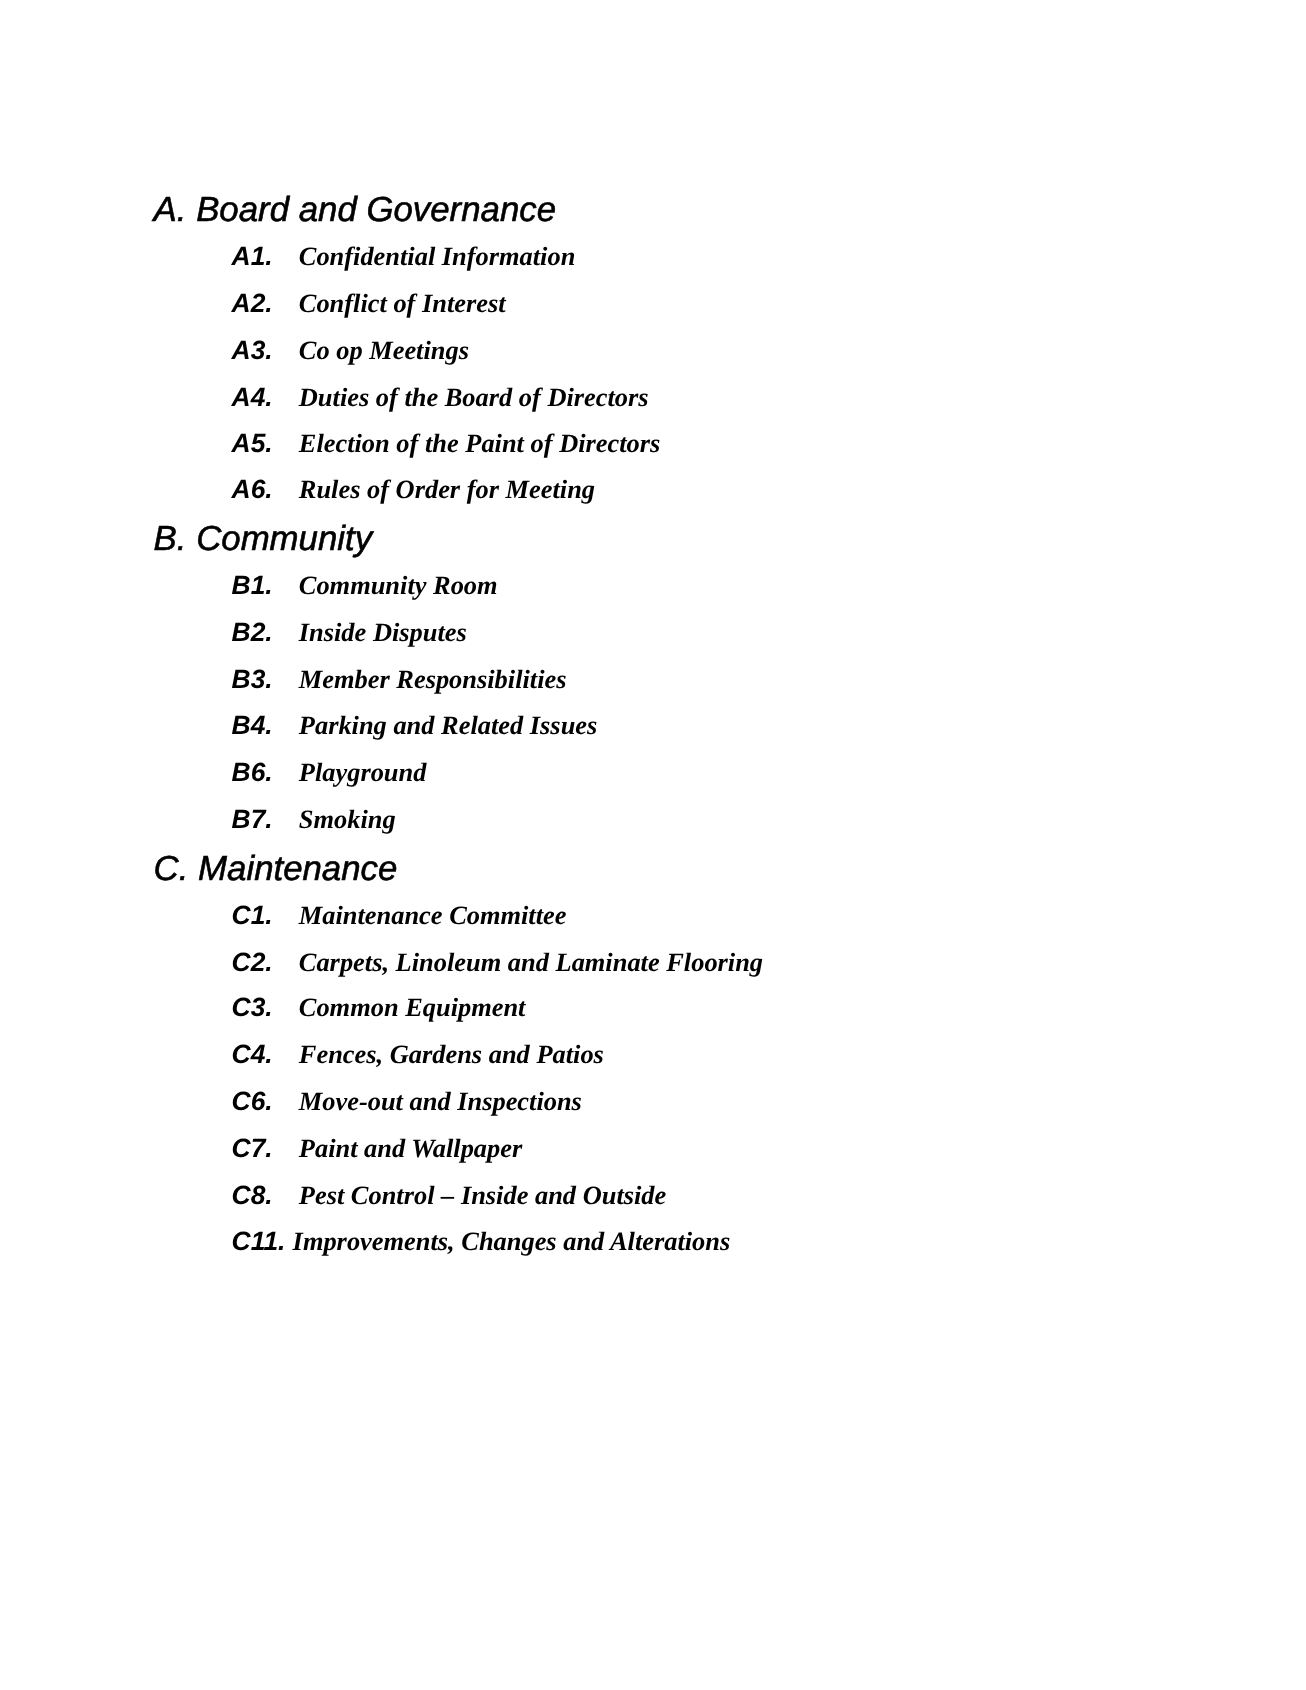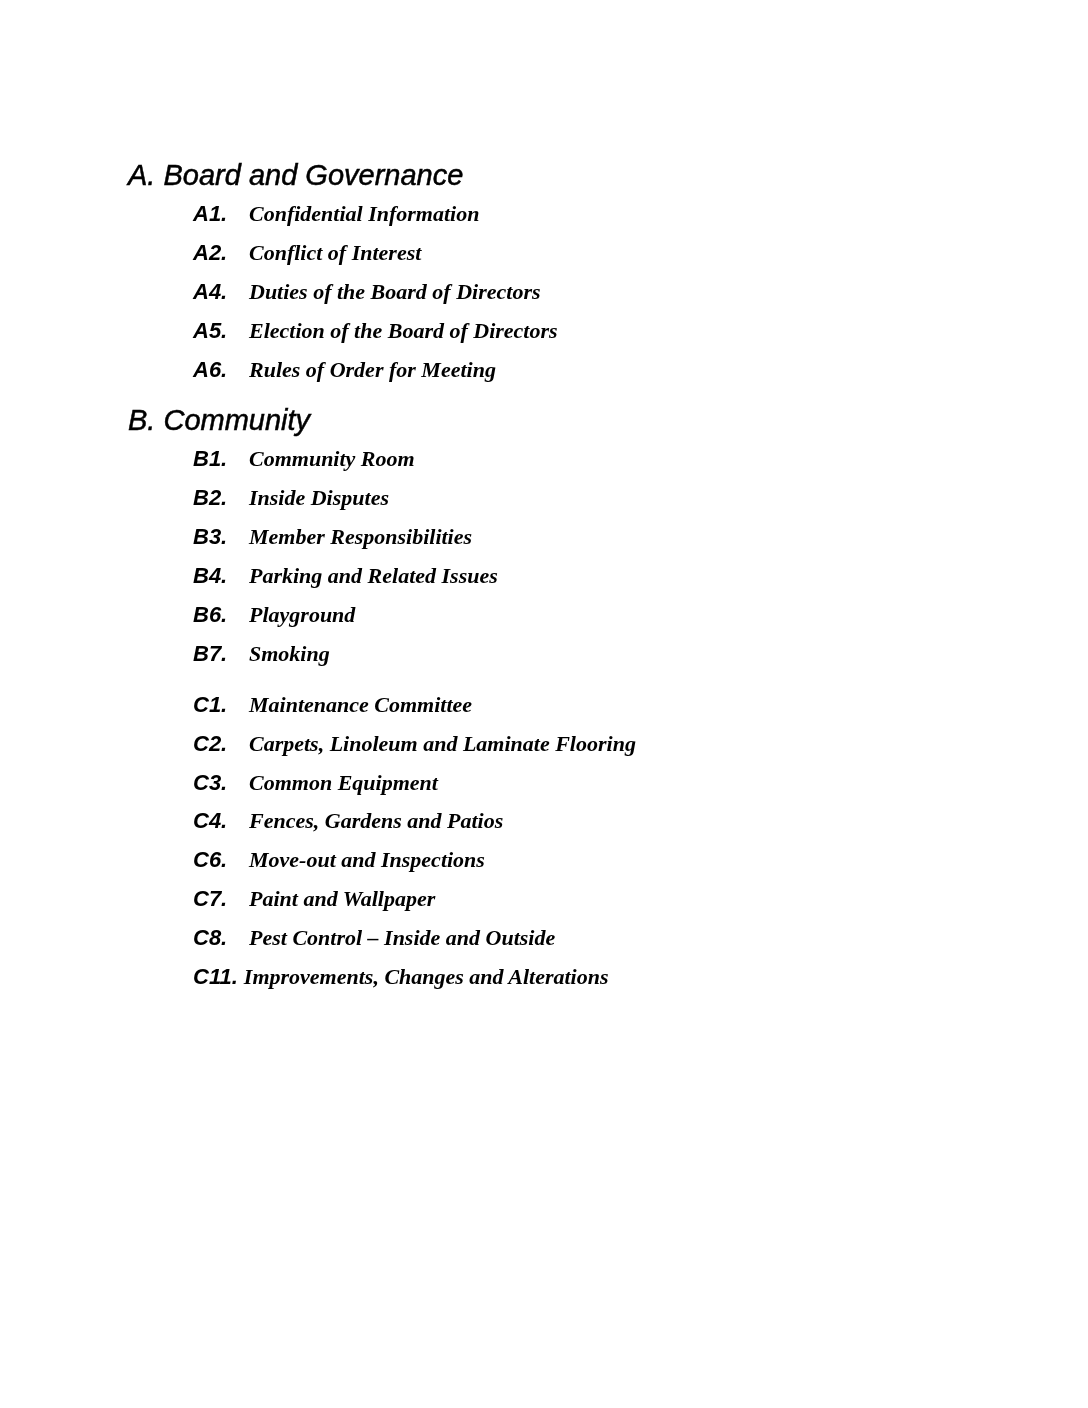--- a/index.html
+++ b/index.html
@@ -27,52 +27,54 @@
       color: #000;
       height: 38.9px;
       line-height: 38.9px;
       white-space: nowrap;
       position: relative;
       padding-left: 65px;
     }
     .item .code { display: inline-block; width: 56px; }
     .item.wide .code { width: auto; margin-right: 6px; }
     .item .label { display: inline; font-family: Liberation Serif, serif; }
-    .section + .section { margin-top: 12px; }
+    .section + .section { margin-top: 2px; }
   </style>
 </head>
 <body>
 
 <div class="page">
   <div class="toc">
 
     <div class="section">
       <div class="section-heading">A. Board and Governance</div>
       <ul class="items">
         <li class="item"><span class="code">A1.</span><span class="label">Confidential Information</span></li>
         <li class="item"><span class="code">A2.</span><span class="label">Conflict of Interest</span></li>
+        <li class="item"><span class="code">A3.</span><span class="label">Co op Meetings</span></li>
         <li class="item"><span class="code">A4.</span><span class="label">Duties of the Board of Directors</span></li>
-        <li class="item"><span class="code">A5.</span><span class="label">Election of the Board of Directors</span></li>
+        <li class="item"><span class="code">A5.</span><span class="label">Election of the Paint of Directors</span></li>
         <li class="item"><span class="code">A6.</span><span class="label">Rules of Order for Meeting</span></li>
       </ul>
     </div>
 
     <div class="section">
       <div class="section-heading">B. Community</div>
       <ul class="items">
         <li class="item"><span class="code">B1.</span><span class="label">Community Room</span></li>
         <li class="item"><span class="code">B2.</span><span class="label">Inside Disputes</span></li>
         <li class="item"><span class="code">B3.</span><span class="label">Member Responsibilities</span></li>
         <li class="item"><span class="code">B4.</span><span class="label">Parking and Related Issues</span></li>
         <li class="item"><span class="code">B6.</span><span class="label">Playground</span></li>
         <li class="item"><span class="code">B7.</span><span class="label">Smoking</span></li>
       </ul>
     </div>
 
     <div class="section">
+      <div class="section-heading">C. Maintenance</div>
       <ul class="items">
         <li class="item"><span class="code">C1.</span><span class="label">Maintenance Committee</span></li>
         <li class="item"><span class="code">C2.</span><span class="label">Carpets, Linoleum and Laminate Flooring</span></li>
         <li class="item"><span class="code">C3.</span><span class="label">Common Equipment</span></li>
         <li class="item"><span class="code">C4.</span><span class="label">Fences, Gardens and Patios</span></li>
         <li class="item"><span class="code">C6.</span><span class="label">Move-out and Inspections</span></li>
         <li class="item"><span class="code">C7.</span><span class="label">Paint and Wallpaper</span></li>
         <li class="item"><span class="code">C8.</span><span class="label">Pest Control – Inside and Outside</span></li>
         <li class="item wide"><span class="code">C11.</span><span class="label">Improvements, Changes and Alterations</span></li>
       </ul>

